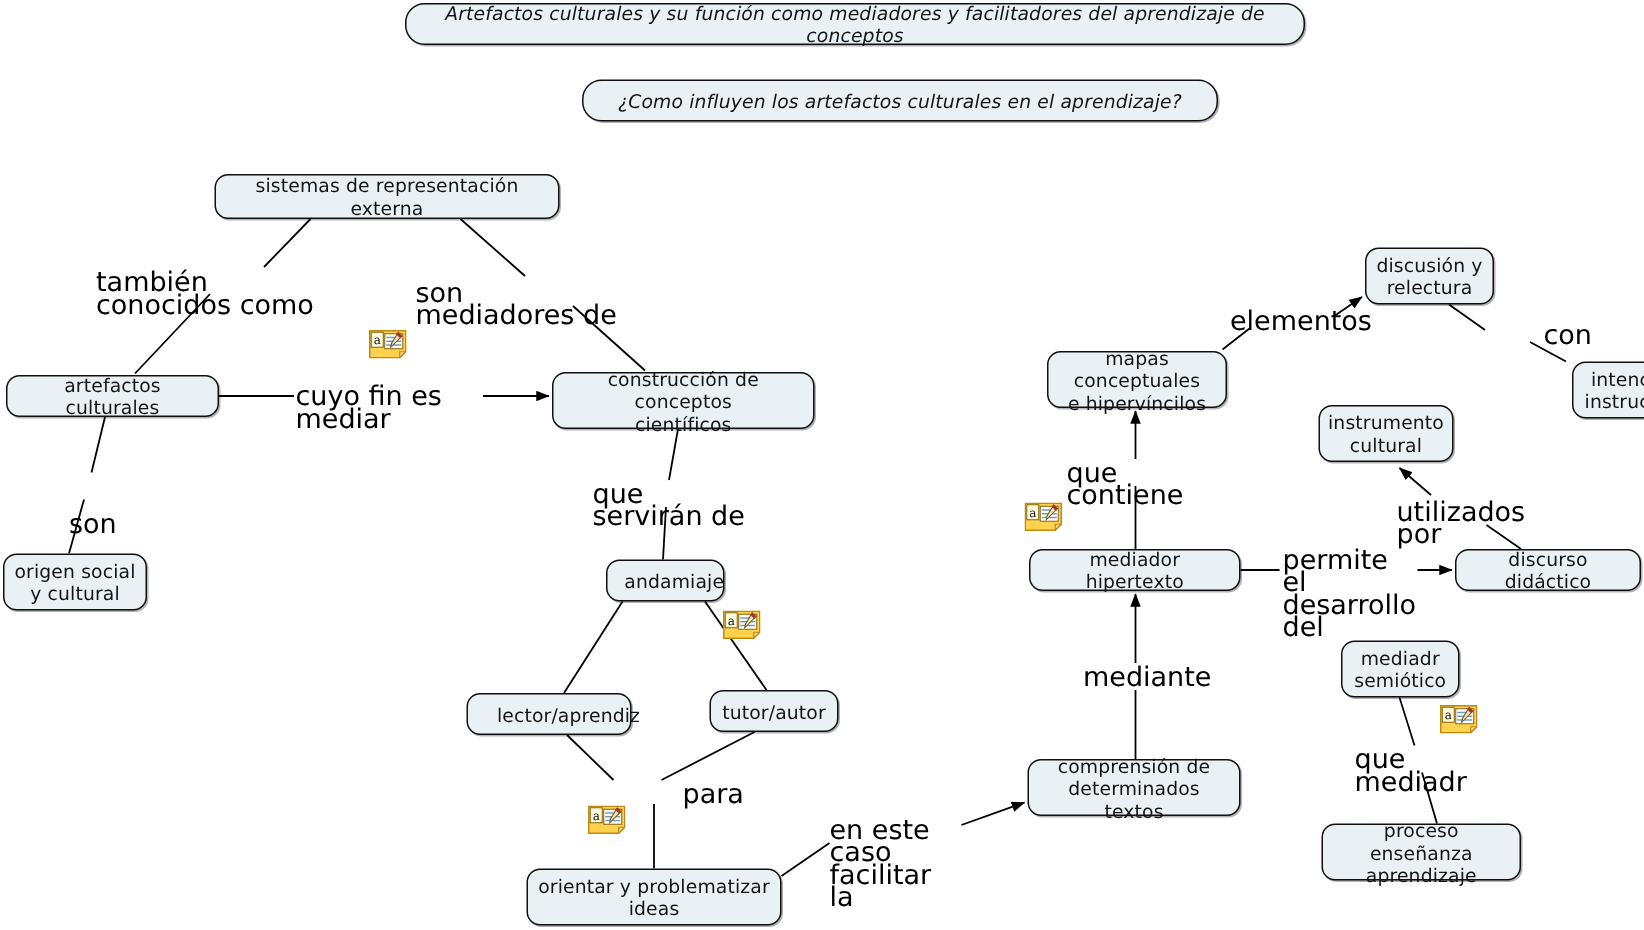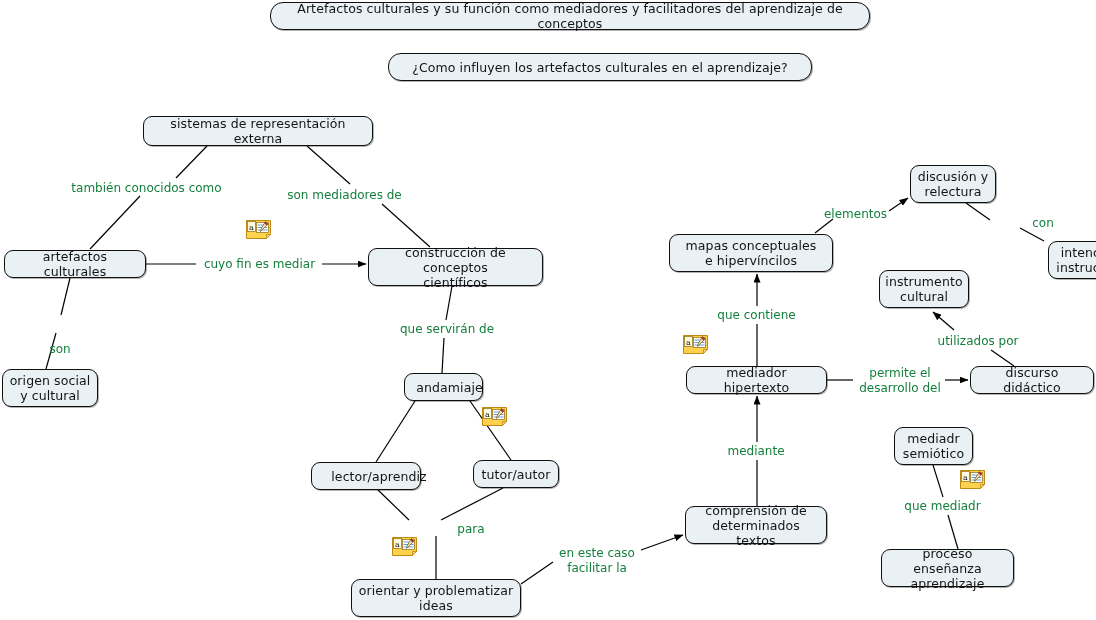--- a/index.html
+++ b/index.html
@@ -38,27 +38,28 @@
     color: #141414;
     font-size: 12.5px;
     line-height: 15px;
     letter-spacing: 0.1px;
     box-shadow: 1px 1px 0 rgba(0,0,0,0.30);
     padding: 2px 6px;
     white-space: pre-line;
   }
   .node.pill {
     border-radius: 13px;
+    font-style: italic;
   }
   .link-label {
     position: absolute;
-    color: #15803d;
-    font-size: 12px;
+    color: #000000;
+    font-size: 18px;
     line-height: 15px;
-    text-align: center;
+    text-align: left;
     white-space: pre-line;
     background: transparent;
   }
   .note-icon {
     position: absolute;
     width: 25px;
     height: 19px;
   }
 </style>
 </head>
@@ -118,21 +119,21 @@
       <div class="node" style="left: 368px; top: 248px; width: 175px; height: 38px;">construcción de conceptos
 científicos</div>
       <div class="node" style="left: 404px; top: 373px; width: 79px; height: 28px; padding-left: 18px;">andamiaje</div>
       <div class="node" style="left: 311px; top: 462px; width: 110px; height: 28px; padding-left: 32px;">lector/aprendiz</div>
       <div class="node" style="left: 473px; top: 460px; width: 86px; height: 28px;">tutor/autor</div>
       <div class="node" style="left: 351px; top: 579px; width: 170px; height: 38px;">orientar y problematizar
 ideas</div>
       <div class="node" style="left: 685px; top: 506px; width: 142px; height: 38px;">comprensión de
 determinados textos</div>
       <div class="node" style="left: 686px; top: 366px; width: 141px; height: 28px;">mediador hipertexto</div>
-      <div class="node" style="left: 669px; top: 234px; width: 164px; height: 38px;">mapas conceptuales
+      <div class="node" style="left: 698px; top: 234px; width: 120px; height: 38px;">mapas conceptuales
 e hipervíncilos</div>
       <div class="node" style="left: 910px; top: 165px; width: 86px; height: 38px;">discusión y
 relectura</div>
       <div class="node" style="left: 1048px; top: 241px; width: 84px; height: 38px;">intención
 instructiva</div>
       <div class="node" style="left: 879px; top: 270px; width: 90px; height: 38px;">instrumento
 cultural</div>
       <div class="node" style="left: 970px; top: 366px; width: 124px; height: 28px;">discurso didáctico</div>
       <div class="node" style="left: 894px; top: 427px; width: 79px; height: 38px;">mediadr
 semiótico</div>

